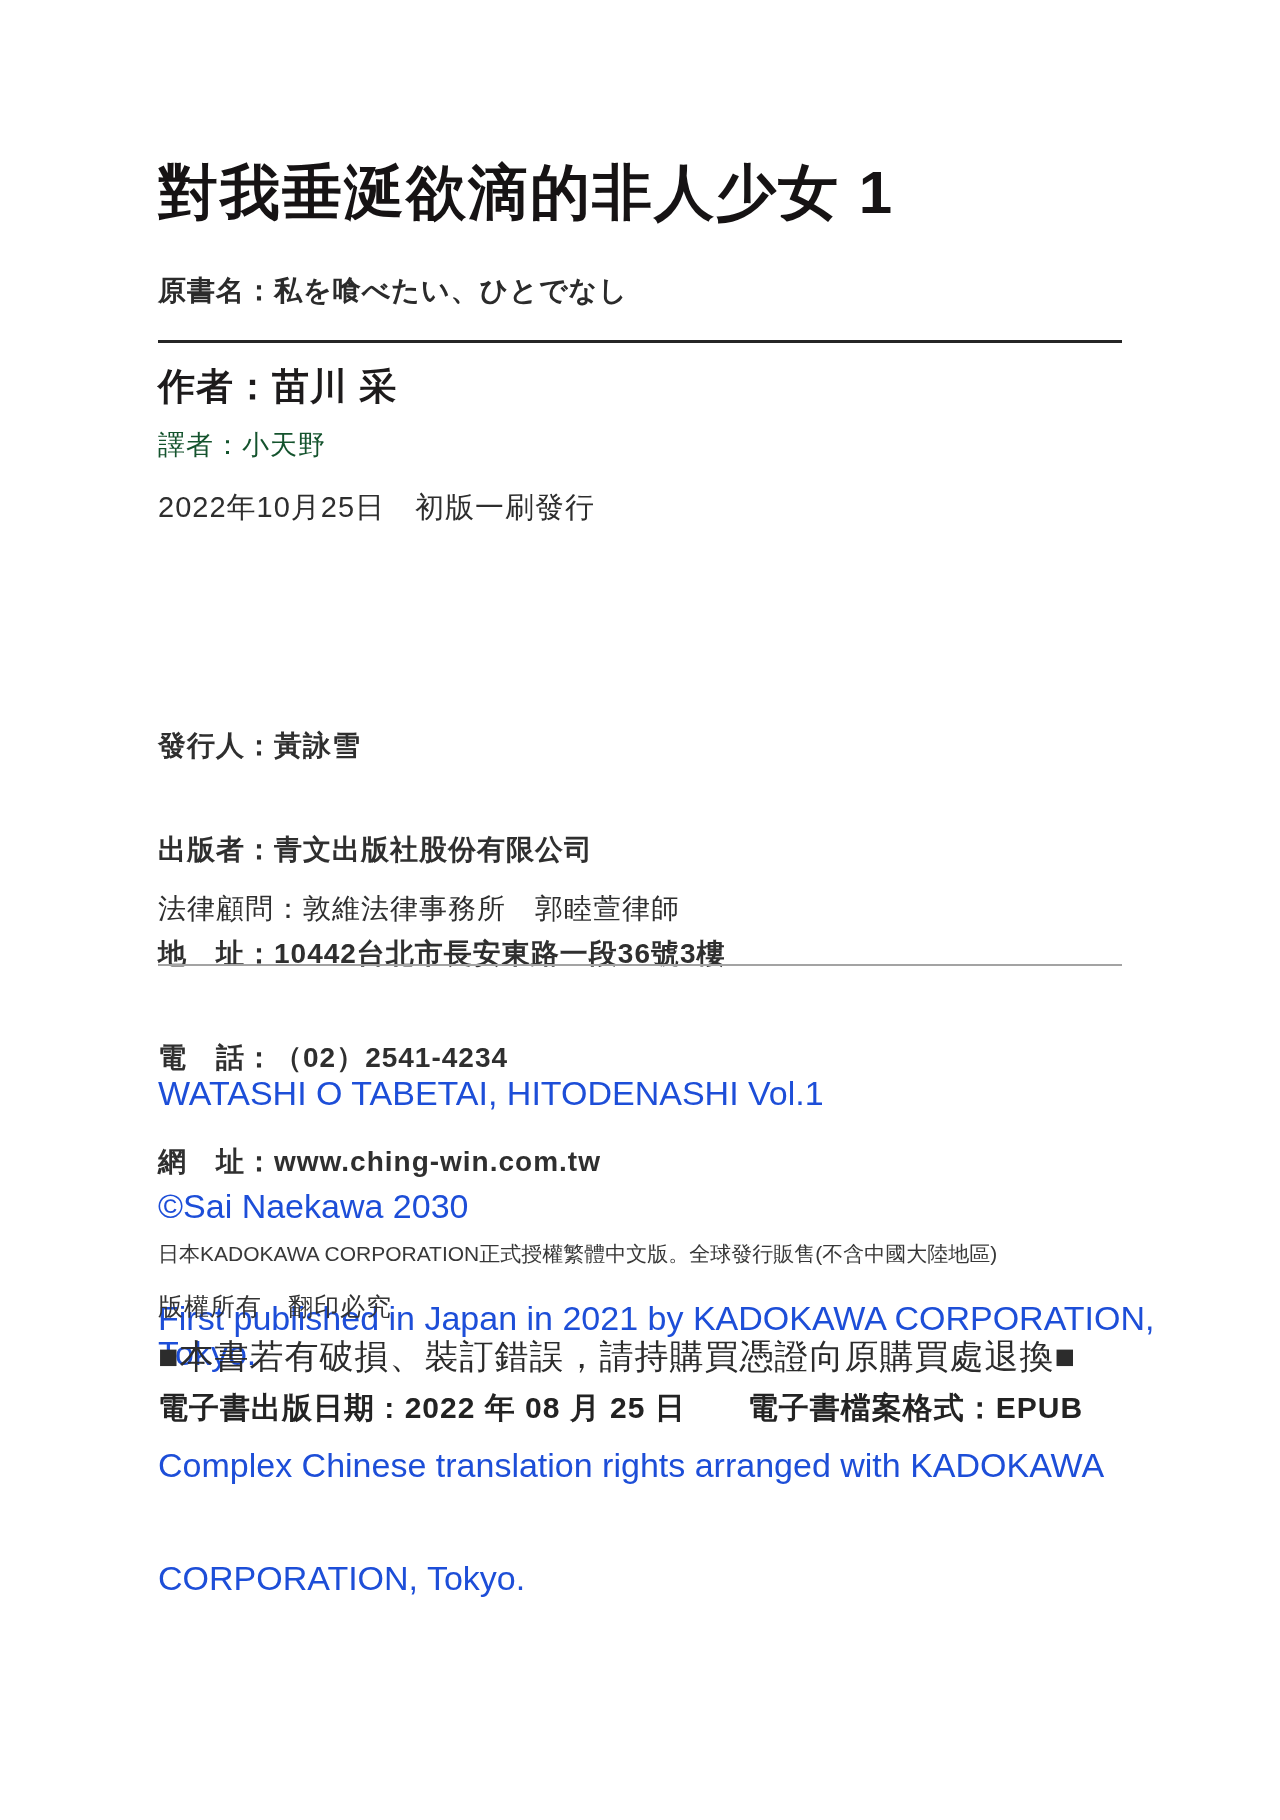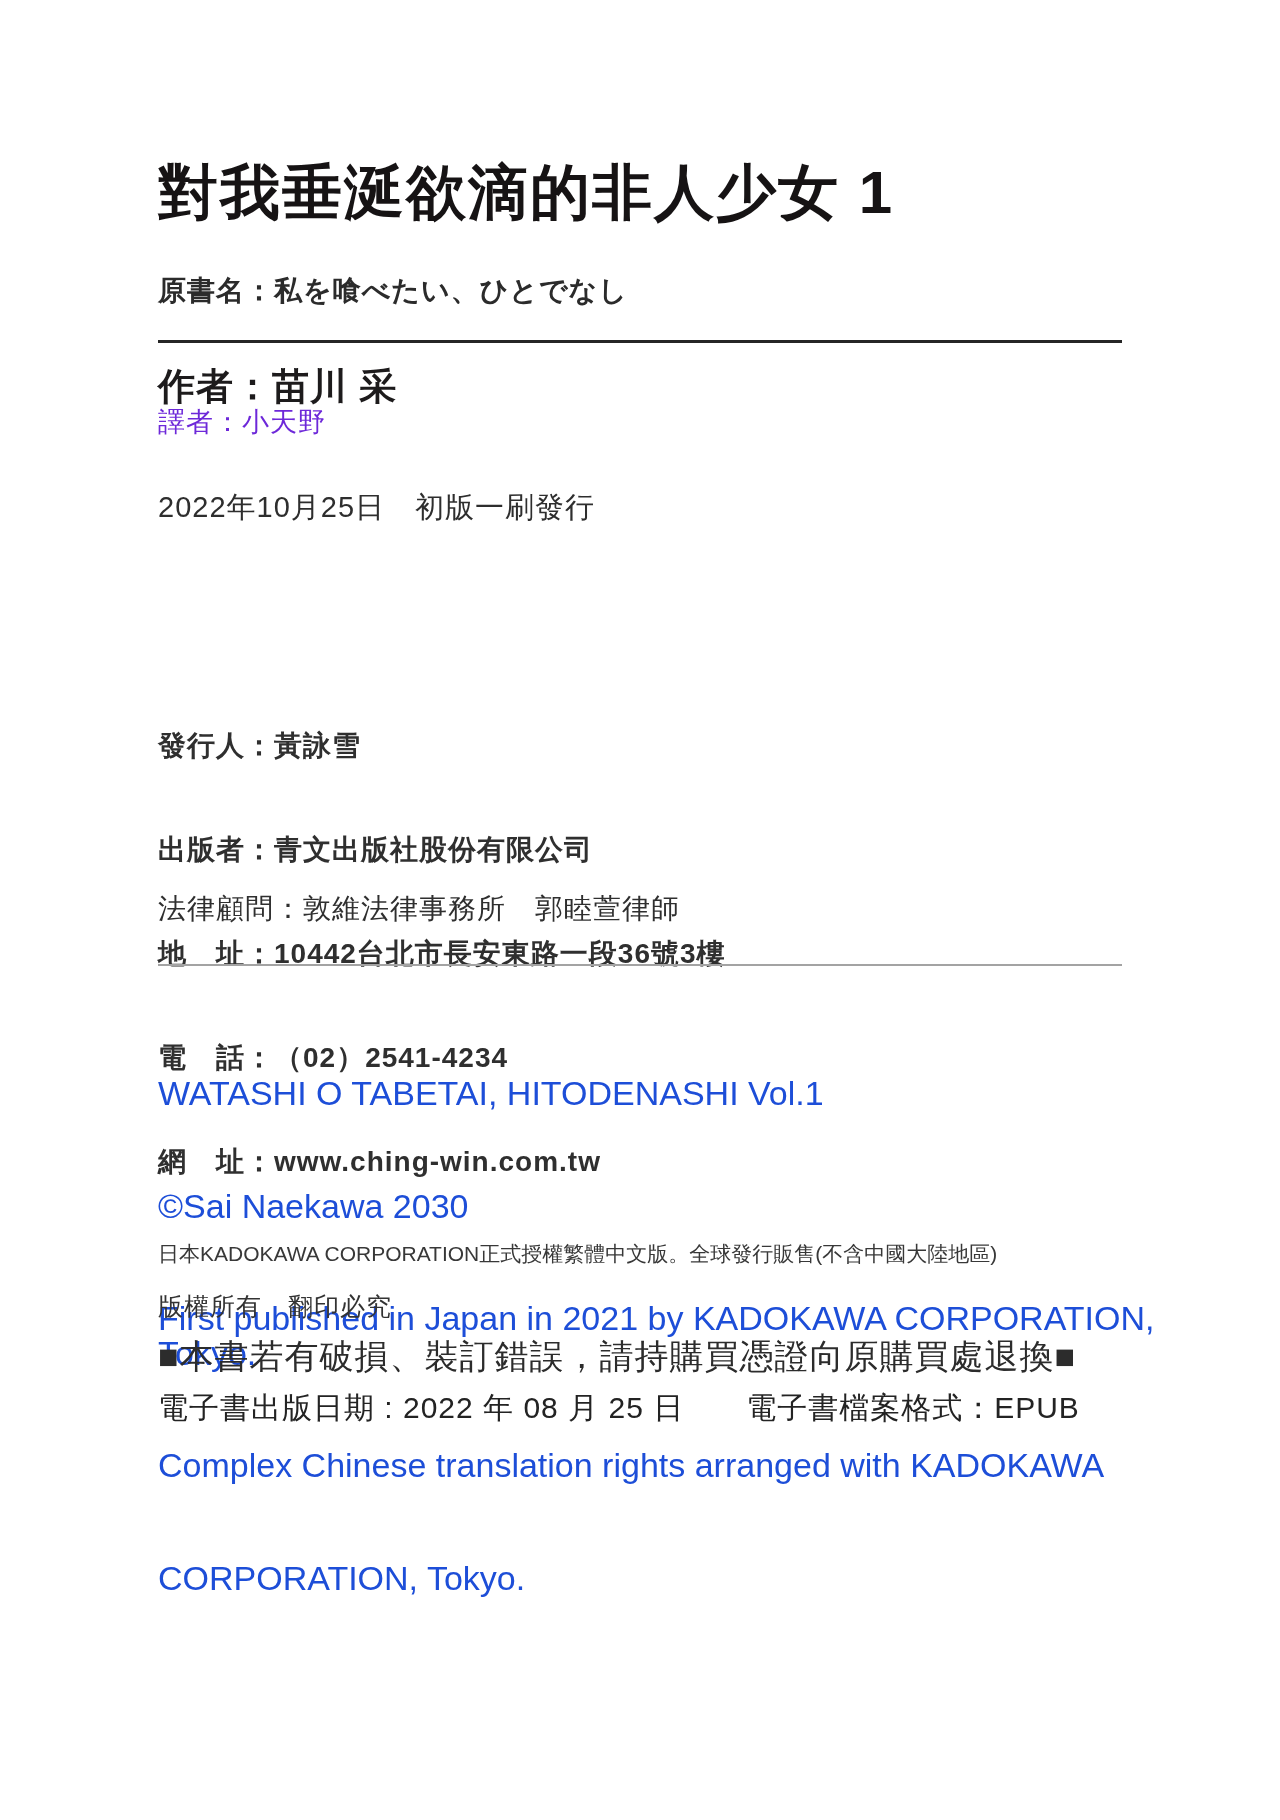--- a/index.html
+++ b/index.html
@@ -39,24 +39,24 @@
     background: #262626;
   }
   .author-line {
     top: 362px;
     font-size: 37px;
     font-weight: 700;
     color: #1d1b1c;
     letter-spacing: 1px;
   }
   .translator-line {
-    top: 404px;
+    top: 427px;
     font-size: 27px;
     font-weight: 400;
-    color: #6d28d9;
+    color: #14532d;
     letter-spacing: 1px;
   }
   .edition-line {
     top: 488px;
     font-size: 29px;
     font-weight: 400;
     color: #2e2e2e;
     letter-spacing: 1px;
   }
   .publisher-block {
@@ -112,21 +112,21 @@
   .return-line {
     top: 1334px;
     font-size: 34px;
     font-weight: 400;
     color: #2c2c2c;
     letter-spacing: 1px;
   }
   .ebook-line {
     top: 1388px;
     font-size: 30px;
-    font-weight: 400;
+    font-weight: 700;
     color: #232323;
     letter-spacing: 1px;
   }
 </style>
 </head>
 <body>
 
 <div class="page">
 
   <div class="abs book-title">對我垂涎欲滴的非人少女 1</div>

